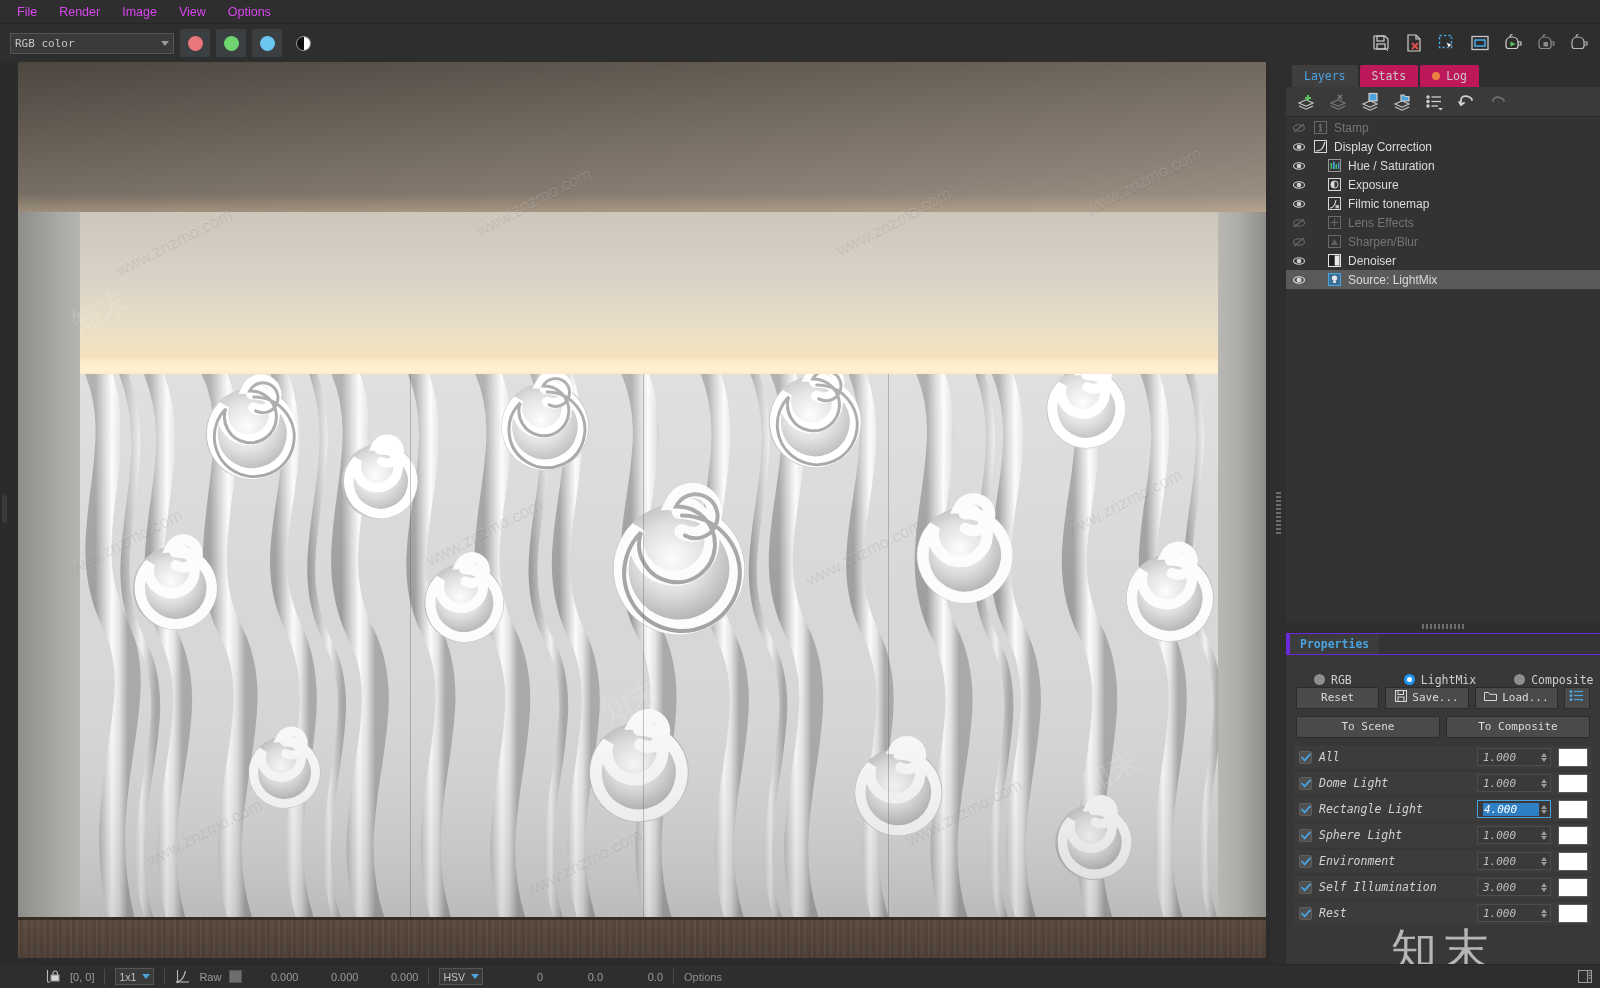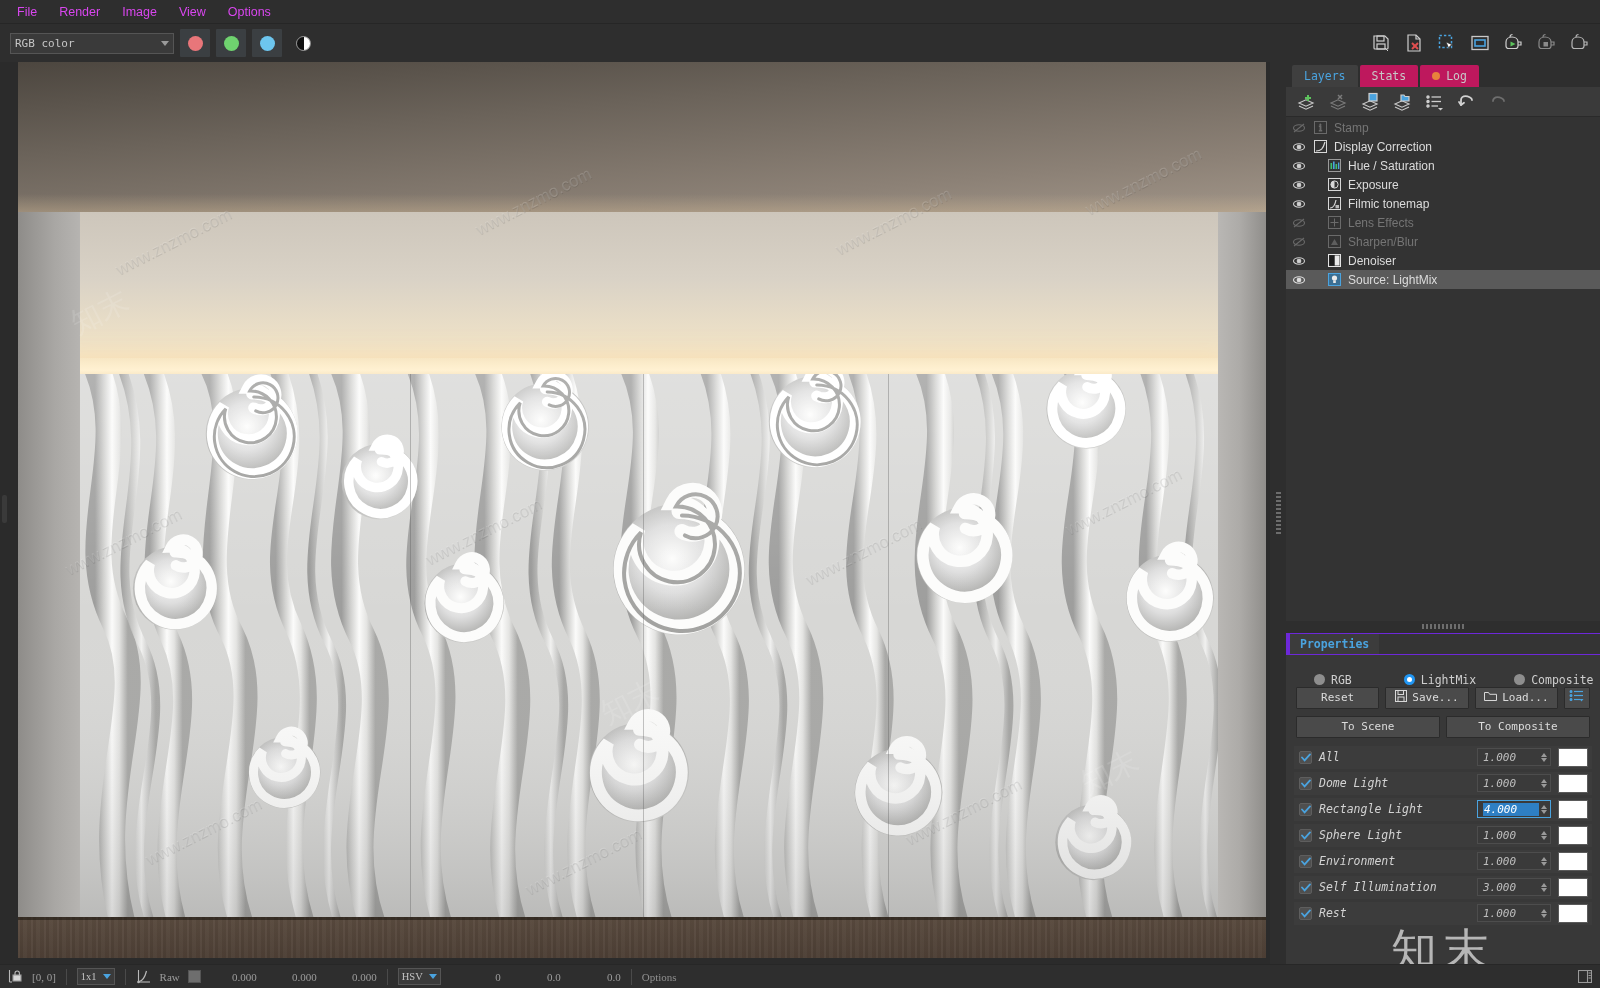--- a/index.html
+++ b/index.html
@@ -245,21 +245,21 @@
   .dock-wm {
     text-align: center; color: #b6b6b6; padding-bottom: 10px; user-select:none;
   }
   .dock-wm .cn { font-size: 46px; font-family: "DejaVu Sans", sans-serif; letter-spacing: 6px; line-height: 1.1; }
   .dock-wm .idt { font-size: 25px; letter-spacing: .5px; margin-top: 2px; }
 
   
   .statusbar {
     height: 24px; flex: 0 0 24px; background: #2e2e2e; display: flex; align-items: center;
     padding: 0 8px; gap: 0; border-top: 1px solid #272727;
-    font-family: Liberation Serif, serif; font-size: 11px; color: #9c9c9c;
+    font-family: Liberation Sans, sans-serif; font-size: 11px; color: #9c9c9c; margin-left: 38px;
   }
   .sb-sep { width:1px; height:16px; background:#4a4a4a; margin: 0 10px; }
   .sb-combo {
     height: 17px; background: #3a3a3a; border: 1px solid #555; display:flex; align-items:center;
     padding: 0 3px; gap: 6px; font-size: 10.5px; color:#c3c3c3;
   }
   .sb-combo .ca { width:0;height:0;border-left:4px solid transparent;border-right:4px solid transparent;border-top:5px solid #4aa3df; }
   .sb-sw { width: 13px; height: 13px; background:#6e6e6e; border:1px solid #555; }
   .sb-num { min-width: 42px; text-align: right; }
   .sb-grow { flex: 1; }

